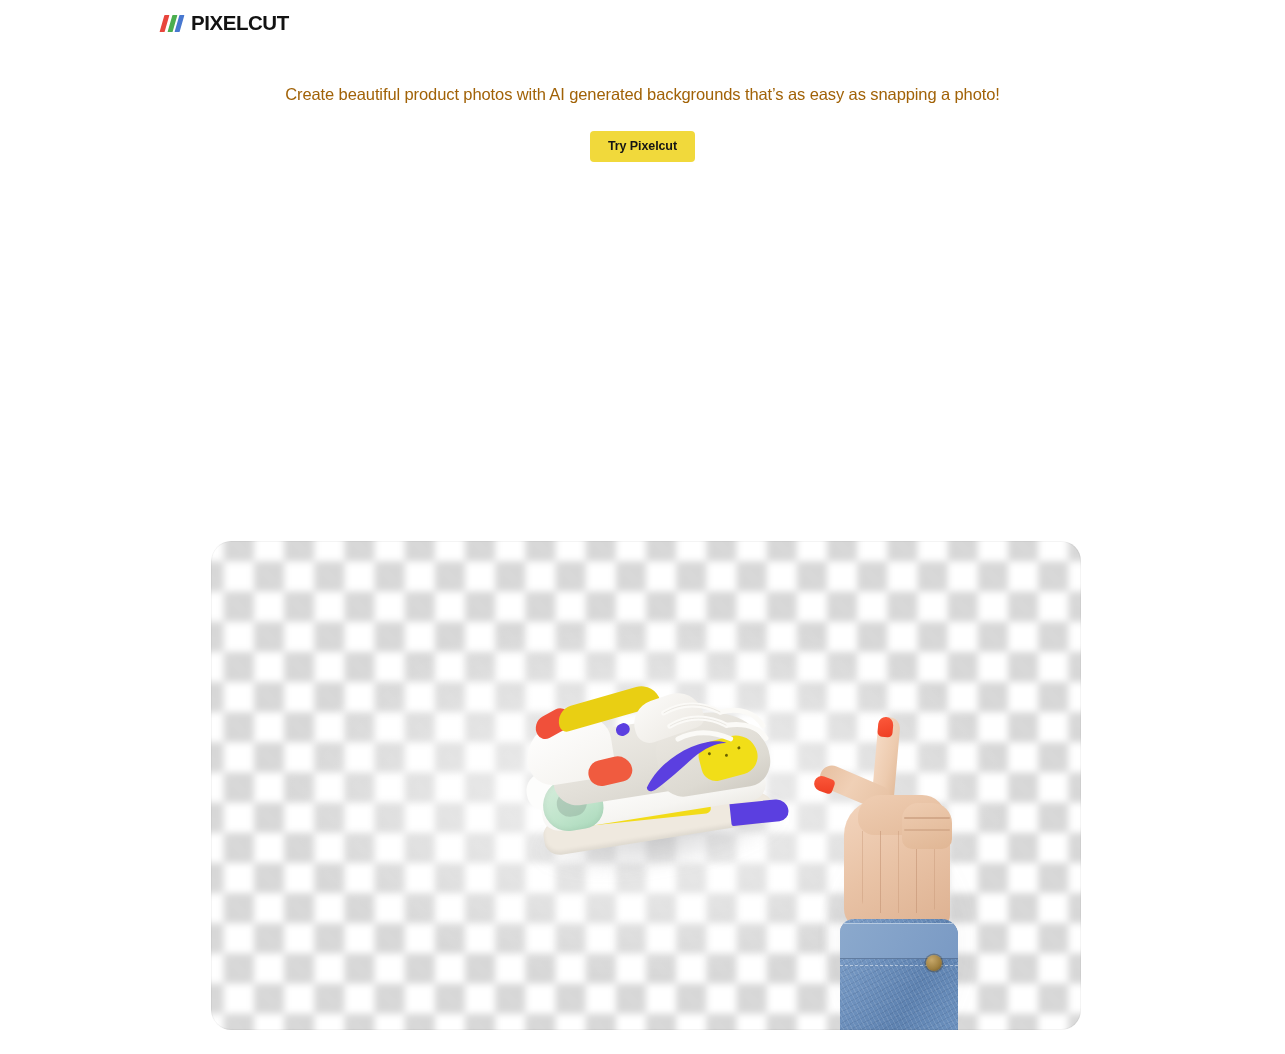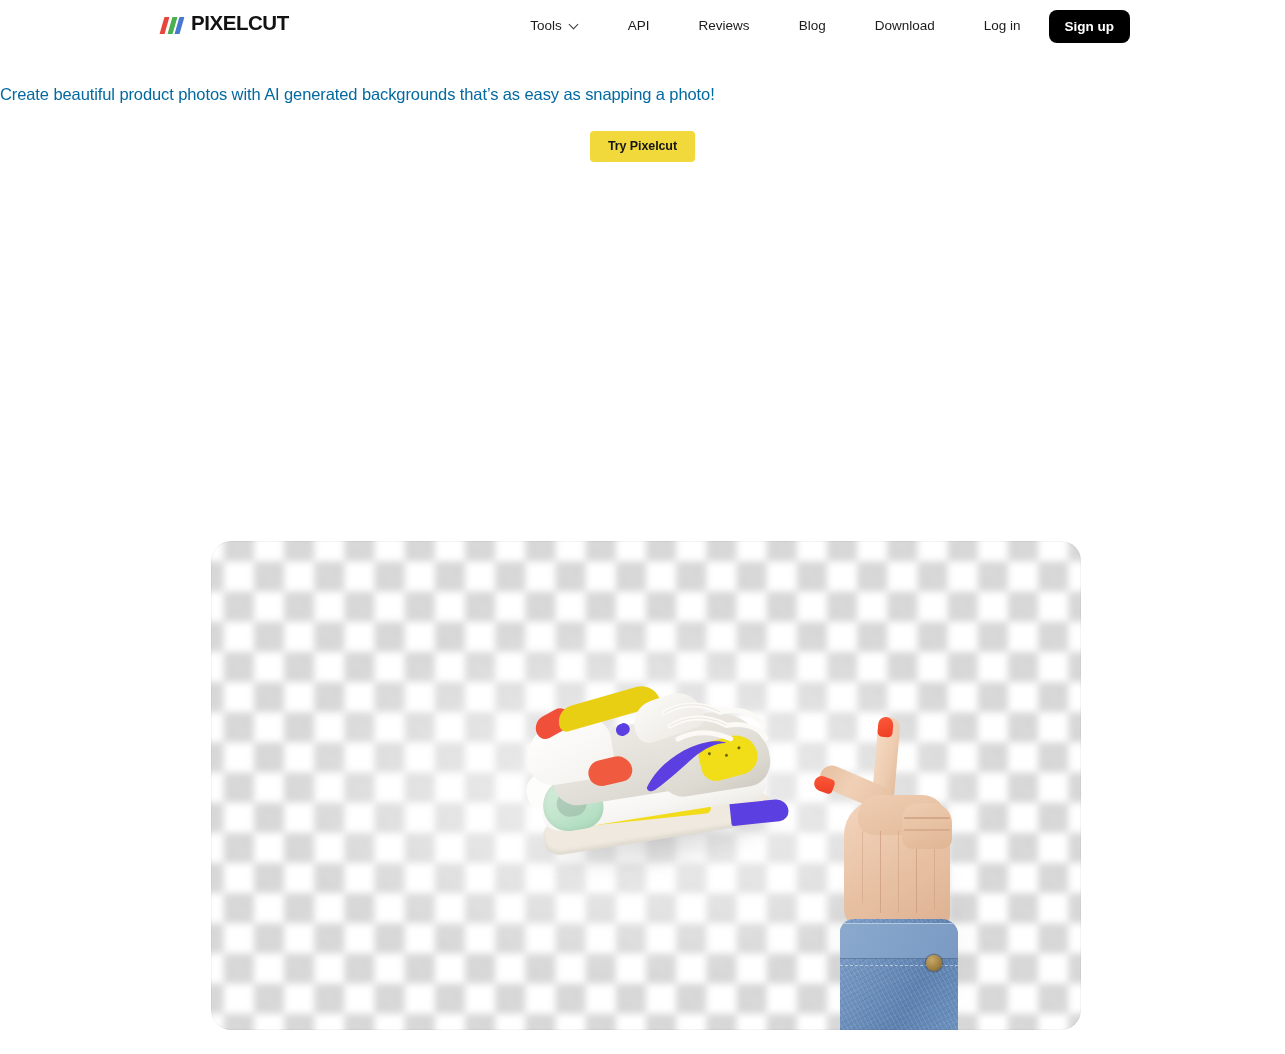--- a/index.html
+++ b/index.html
@@ -22,21 +22,21 @@
     display: flex;
     align-items: center;
     background: #ffffff;
   }
 
   .brand {
     position: absolute;
     left: 162px;
     top: 13px;
     display: flex;
-    align-items: flex-end;
+    align-items: center;
     gap: 9px;
     text-decoration: none;
     cursor: pointer;
   }
 
   .brand-mark {
     display: flex;
     align-items: center;
     gap: 2.5px;
     height: 17px;
@@ -132,25 +132,25 @@
     font-size: 62px;
     line-height: 1.04;
     font-weight: 700;
     letter-spacing: -2.1px;
     color: #1a1a1a;
     padding: 0 200px;
   }
 
   .hero-sub {
     margin-top: 31px;
-    text-align: left;
+    text-align: center;
     font-size: 16.5px;
     line-height: 1.38;
     font-weight: 400;
-    color: #0369a1;
+    color: #a16207;
     letter-spacing: -0.1px;
   }
 
   .hero-cta-wrap {
     margin-top: 25px;
     text-align: center;
   }
 
   .btn-try {
     display: inline-block;
@@ -538,49 +538,20 @@
 
   <a class="brand" href="#">
     <span class="brand-mark">
       <i class="c1"></i>
         <i class="c2"></i>
         <i class="c3"></i>
     </span>
     <span class="brand-word">PIXELCUT</span>
   </a>
 
-  <nav class="nav">
-
-    <a class="nav-link" href="#">
-      <span>Tools</span>
-      <span class="chev"></span>
-    </a>
-
-    <a class="nav-link" href="#">
-      <span>API</span>
-    </a>
-
-    <a class="nav-link" href="#">
-      <span>Reviews</span>
-    </a>
-
-    <a class="nav-link" href="#">
-      <span>Blog</span>
-    </a>
-
-    <a class="nav-link" href="#">
-      <span>Download</span>
-    </a>
-
-    <a class="nav-link" href="#">
-      <span>Log in</span>
-    </a>
-
-    <button class="btn-signup">Sign up</button>
-  </nav>
 </header>
 
 <section class="hero">
 
 
   <p class="hero-sub">Create beautiful product photos with AI generated backgrounds that’s as easy as snapping a photo!</p>
 
   <div class="hero-cta-wrap">
     <button class="btn-try">Try Pixelcut</button>
   </div>

